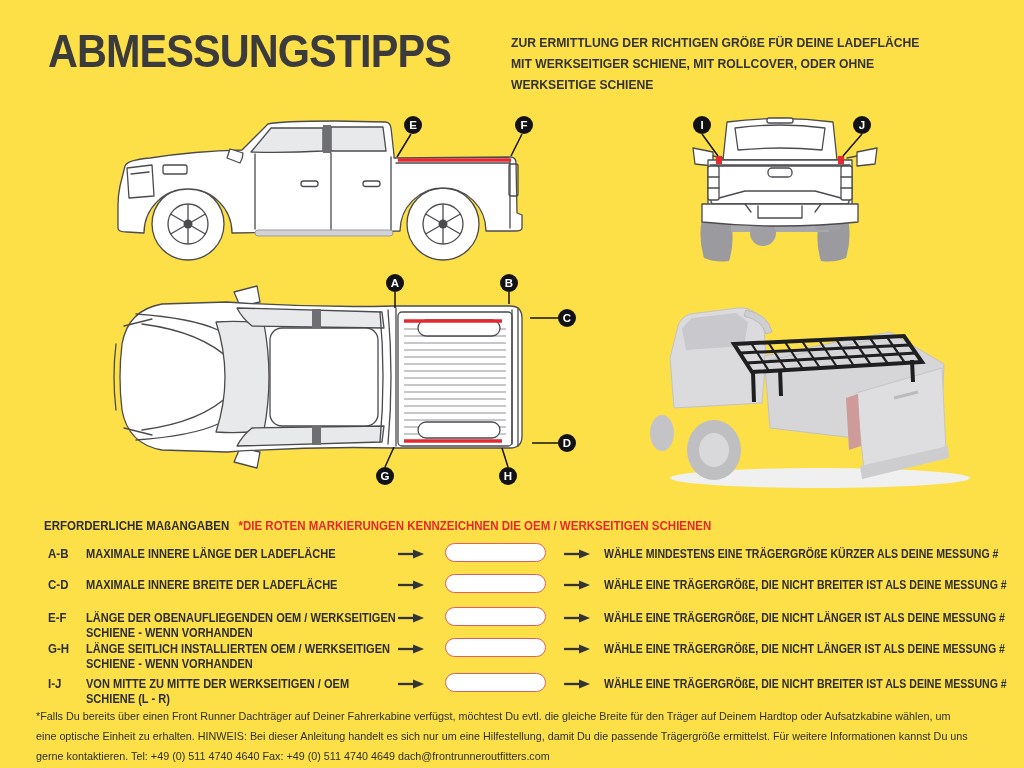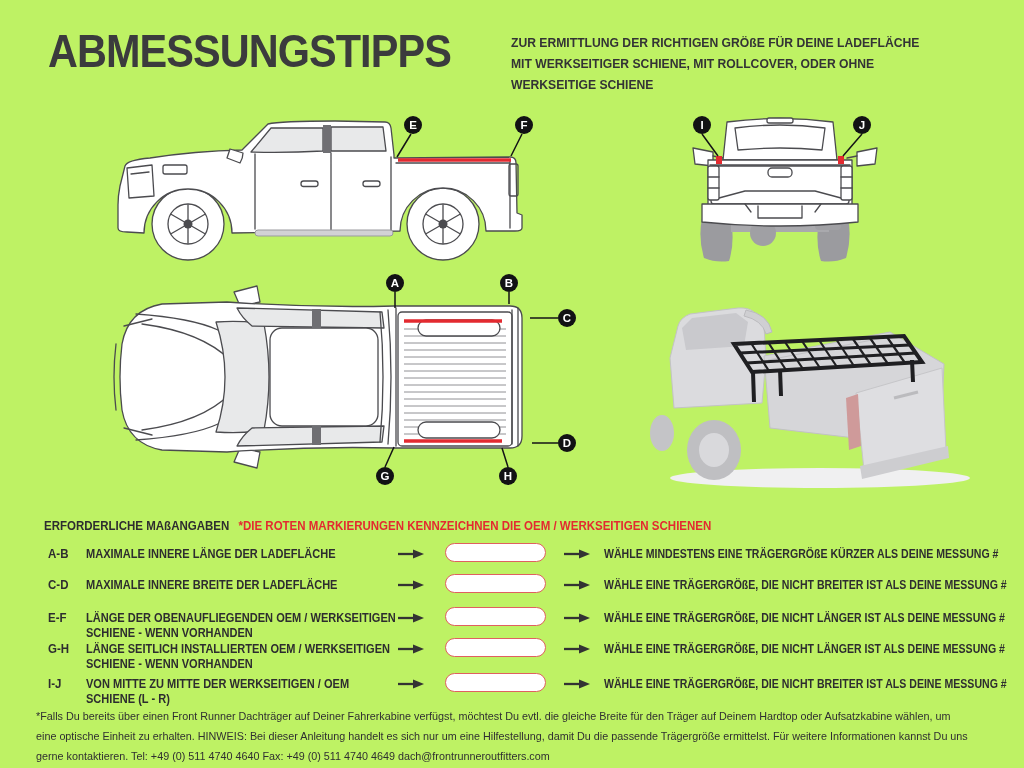--- a/index.html
+++ b/index.html
@@ -1,16 +1,16 @@
 <!DOCTYPE html>
 <html><head>
 <meta charset="utf-8">
 <style>
   html,body{margin:0;padding:0;background:#fff;}
-  #page{position:relative;width:1024px;height:768px;background:#bef264;overflow:hidden;
+  #page{position:relative;width:1024px;height:768px;background:#fde047;overflow:hidden;
         font-family:"Liberation Sans",sans-serif;color:#3b3b3d;}
   .abs{position:absolute;}
   #title{left:48px;top:24px;font-size:46px;font-weight:bold;letter-spacing:-1px;
          color:#3b3b3d;transform:scaleX(.90);transform-origin:0 0;white-space:nowrap;}
   #subtitle{left:511px;top:32px;width:520px;font-size:13.5px;font-weight:bold;line-height:21px;
             color:#333335;white-space:pre-line;transform:scaleX(.90);transform-origin:0 0;}
   svg{position:absolute;}
   svg .ln{fill:none;stroke:#4b4b4f;stroke-width:1.3;stroke-linejoin:round;stroke-linecap:round;}
   svg .fw{fill:#fff;}
   svg .gl{fill:#e8e9ea;}

